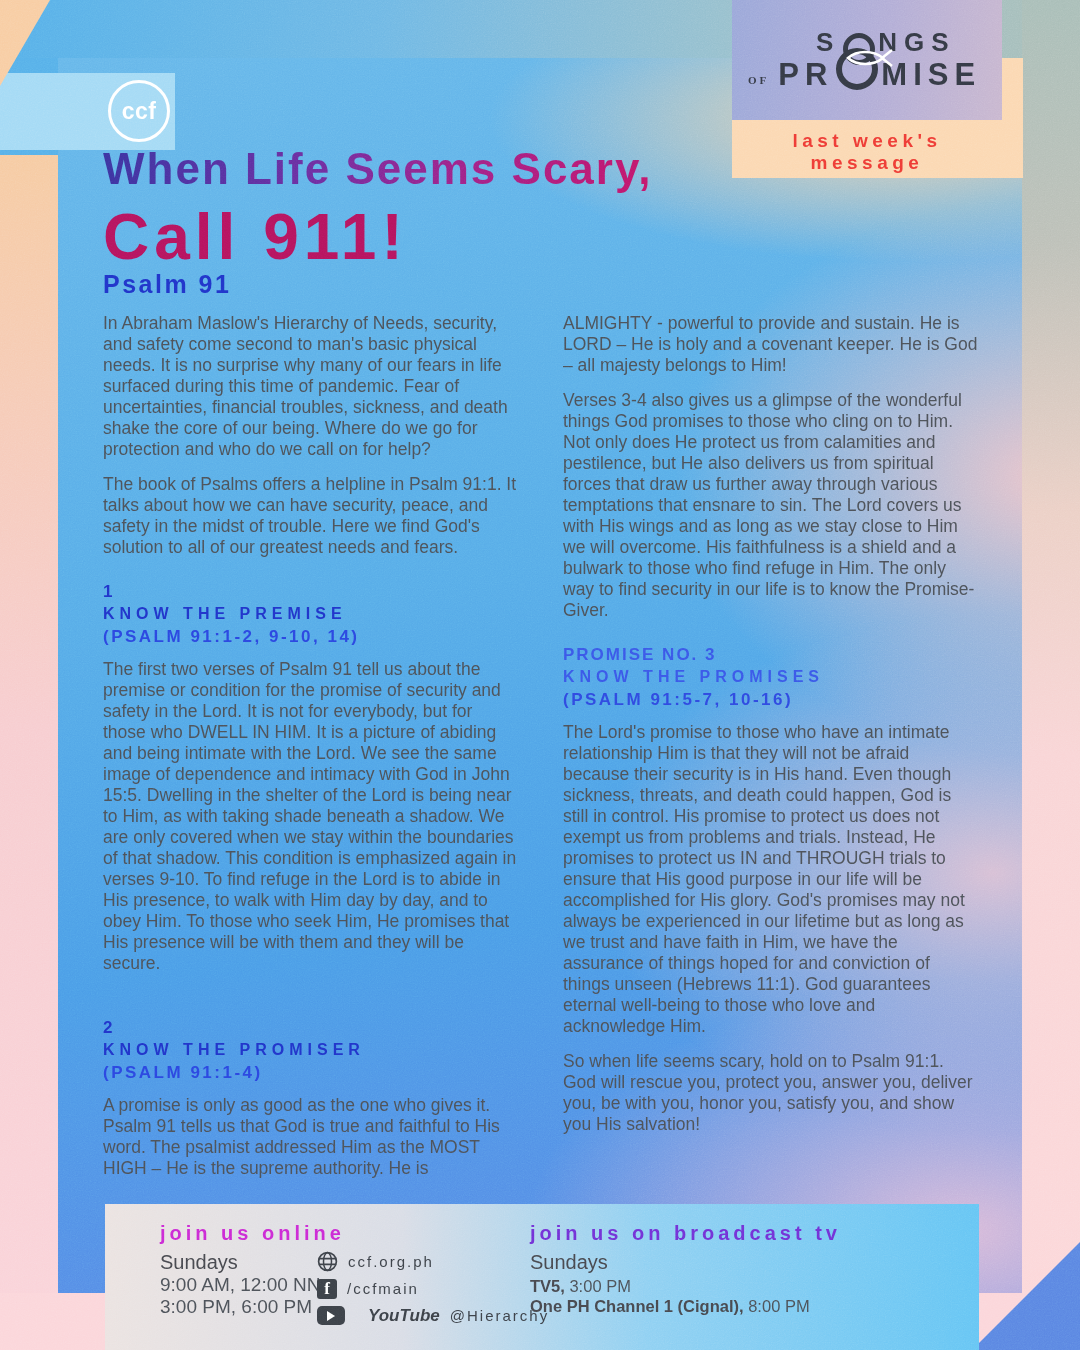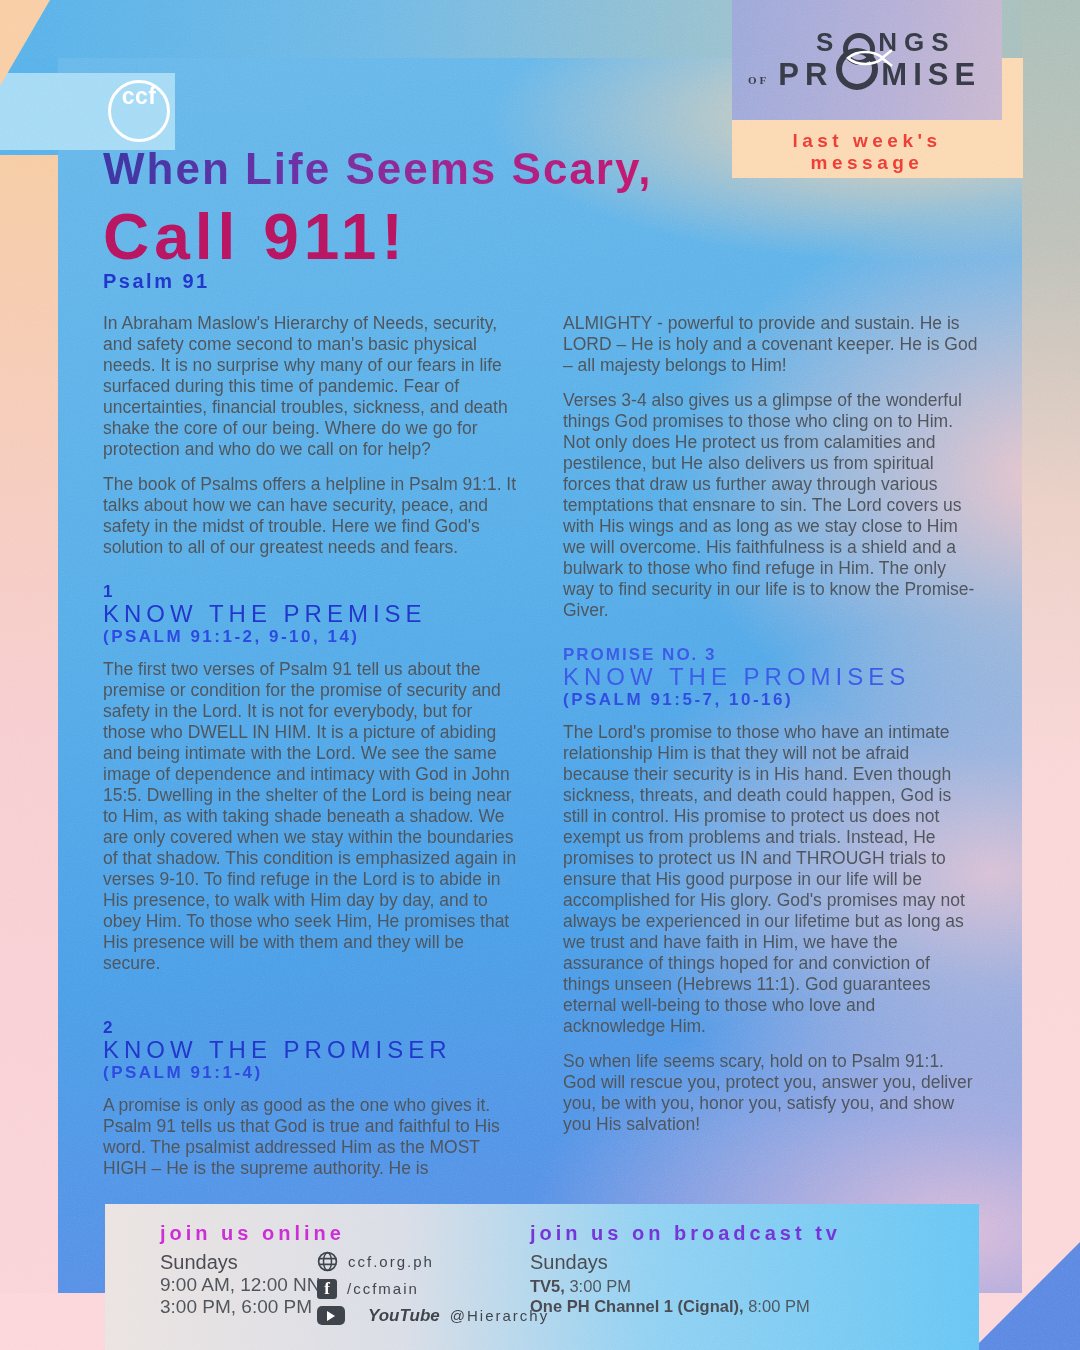--- a/index.html
+++ b/index.html
@@ -41,37 +41,37 @@
   .s-row1{left:84px;top:26px;font-size:26px;letter-spacing:7px;}
   .s-row2{left:16px;top:54px;font-size:31px;letter-spacing:6px;}
   .s-of{font-size:11px;letter-spacing:3px;margin-right:9px;transform:translateY(5px);font-family:Liberation Serif, serif;}
   .ring{border-radius:50%;border:5px solid #353a45;flex:0 0 auto;}
   .ring1{width:22px;height:22px;margin:0 3px;transform:translateY(7px);}
   .ring2{width:30px;height:30px;border-width:6px;margin:0 3px;transform:translateY(-6px);}
   .fish{left:114px;top:47px;z-index:3;}
   
   .ccf-bar{left:0;top:73px;width:175px;height:77px;background:#a4daf5;}
   .ccf-circle{position:absolute;left:108px;top:7px;width:56px;height:56px;border:3px solid #ffffff;
-    border-radius:50%;display:flex;justify-content:center;
+    border-radius:50%;display:flex;align-items:center;justify-content:center;
     color:#ffffff;font-weight:bold;font-size:23px;letter-spacing:0.5px;}
   
   .title1{left:103px;top:144px;font-size:44px;font-weight:bold;letter-spacing:2px;
     background:linear-gradient(90deg,#3b34a0 0%,#6c2fa0 38%,#a02387 66%,#c3176a 100%);
     -webkit-background-clip:text;background-clip:text;color:transparent;}
   .title2{left:103px;top:200px;font-size:64px;font-weight:bold;letter-spacing:5px;color:#b5155e;}
-  .subtitle{left:103px;top:270px;font-size:20px;font-weight:bold;letter-spacing:2.5px;color:#2134c9;}
+  .subtitle{left:103px;top:270px;font-size:25px;font-weight:bold;letter-spacing:2.5px;color:#2134c9;}
   
   .col{width:416px;color:#4c5158;font-size:17.5px;line-height:21px;}
   .col-left{left:103px;top:313px;}
   .col-right{left:563px;top:313px;}
   .col p{margin:0 0 14px 0;}
   .sec{margin:24px 0 12px 0;}
   .sec.sec2{margin-top:44px;}
   .sec-num{font-size:17px;font-weight:bold;letter-spacing:2px;color:#2134c9;line-height:20px;}
-  .sec-title{font-size:24px;font-weight:normal;letter-spacing:5px;color:#2134c9;line-height:24px;}
+  .sec-title{font-size:16px;font-weight:bold;letter-spacing:5px;color:#2134c9;line-height:24px;}
   .sec-ref{font-size:17px;font-weight:bold;letter-spacing:2.5px;color:#2b46e0;line-height:21px;}
   .col-right .sec-num,.col-right .sec-title{color:#3a57e8;}
   .col-right .sec-ref{color:#2f49e0;}
   
   .footer-band{left:105px;top:1204px;width:874px;height:150px;
     background:linear-gradient(90deg,#ebe3e1 0%,#d9dde6 34%,#8fd0f2 62%,#66c5f4 100%);}
   .f-head{font-weight:bold;font-size:20px;letter-spacing:4px;}
   .f-online-head{position:absolute;left:55px;top:18px;color:#cb2bd4;}
   .f-bc-head{position:absolute;left:425px;top:18px;color:#7132d6;text-align:right;}
   .f-day{font-weight:normal;font-size:20px;color:#47484e;}

